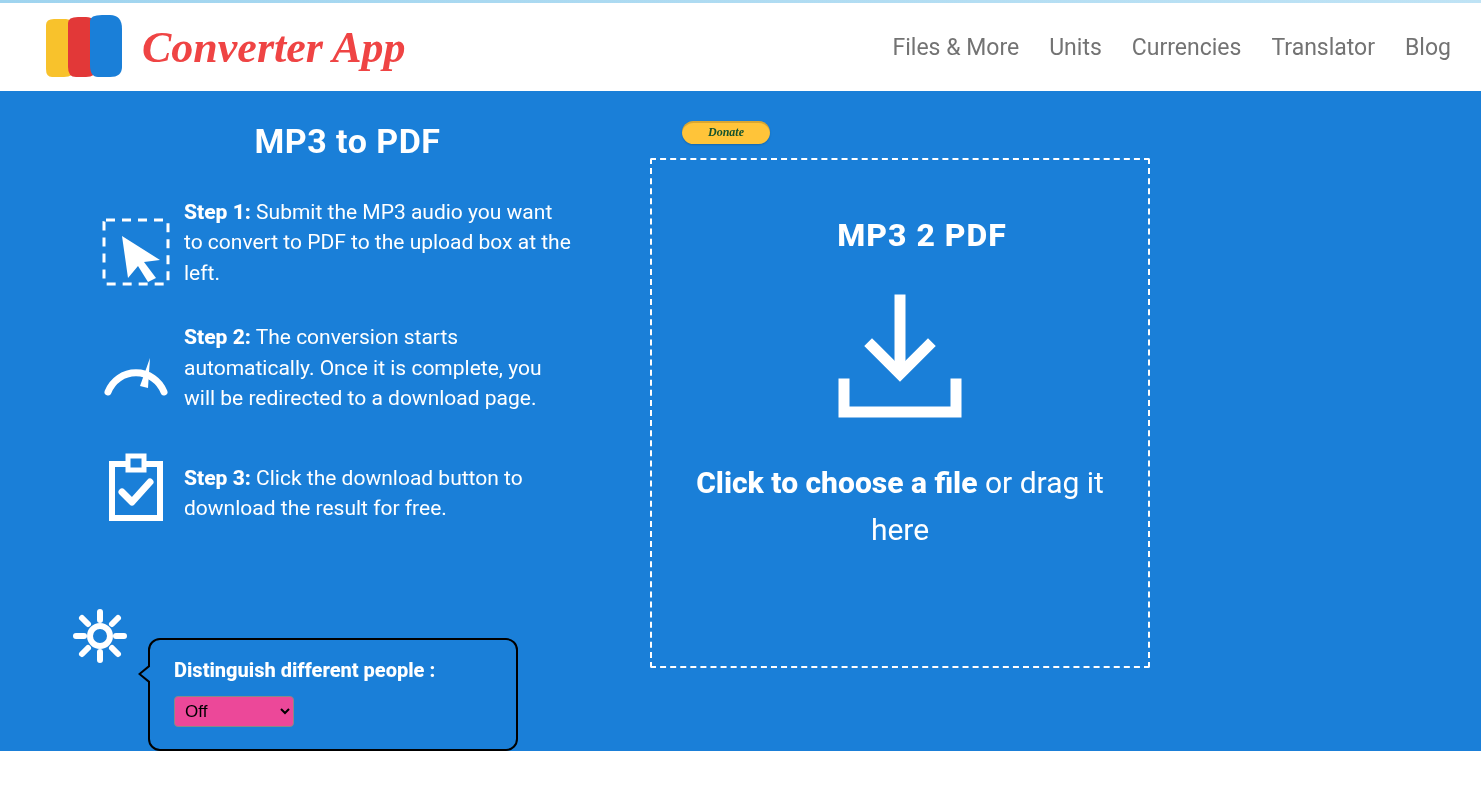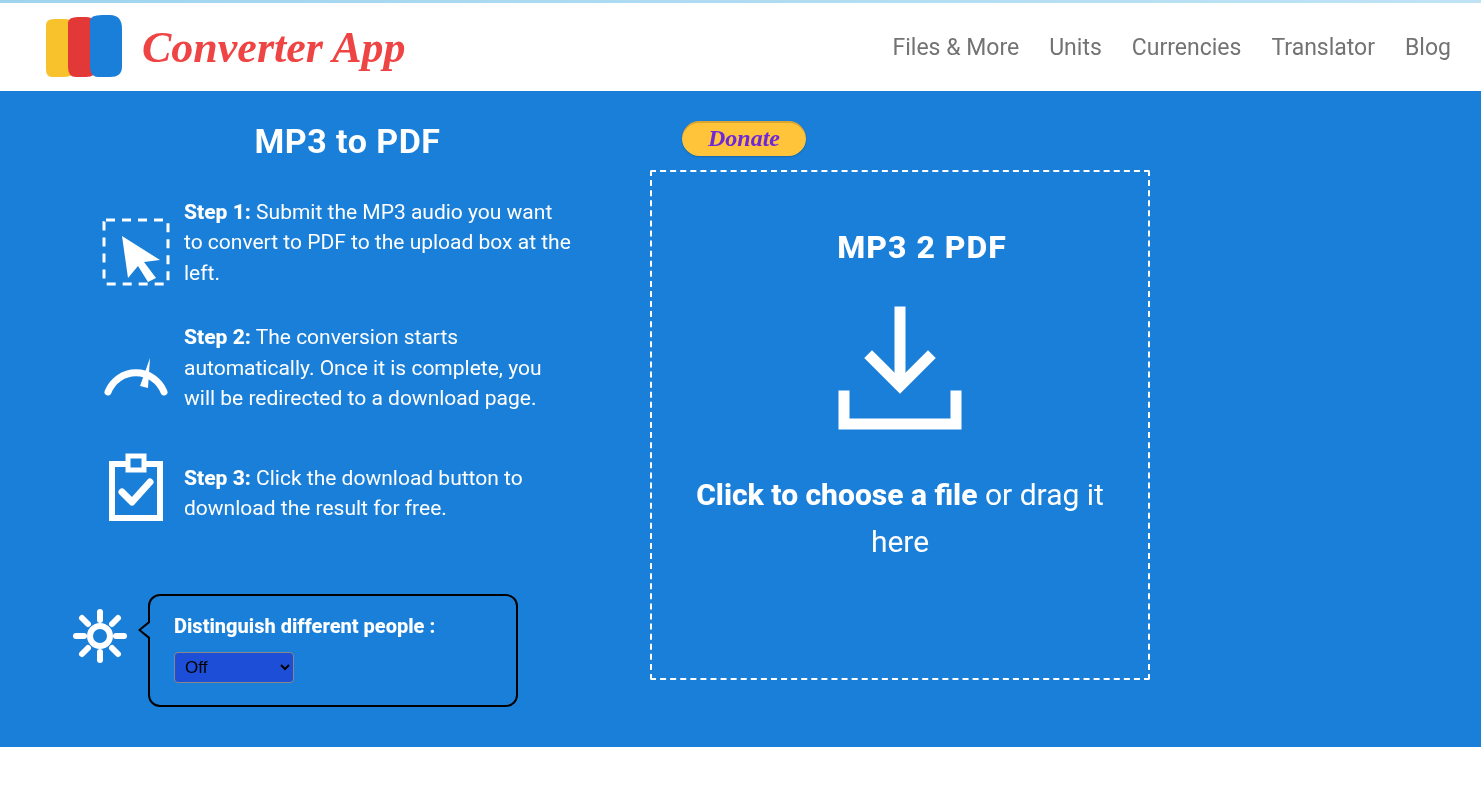--- a/index.html
+++ b/index.html
@@ -95,20 +95,21 @@
     margin-top: 70px;
     margin-left: -30px;
   }
   .gear-icon { width: 60px; height: 60px; flex-shrink:0; margin-top: 12px;}
   .settings-box {
     border: 2px solid #000;
     border-radius: 12px;
     padding: 18px 24px 22px 24px;
     width: 370px;
     position: relative;
+    margin-top: 44px;
   }
   .settings-box::before {
     content: "";
     position: absolute;
     left: -12px;
     top: 24px;
     width: 0; height: 0;
     border-top: 10px solid transparent;
     border-bottom: 10px solid transparent;
     border-right: 12px solid #000;
@@ -122,35 +123,35 @@
     border-top: 8px solid transparent;
     border-bottom: 8px solid transparent;
     border-right: 10px solid #1a7fd8;
   }
   .settings-label {
     font-size: 20px;
     font-weight: 800;
     margin-bottom: 14px;
   }
   .settings-select {
-    background: #1d4ed8;
+    background: #ec4899;
     color: #000;
     font-size: 17px;
     padding: 4px 6px;
     border: 1px solid #888;
     border-radius: 4px;
     width: 120px;
   }
   .donate-btn {
     background: #ffc439;
-    color: #6d28d9;
+    color: #14532d;
     font-family: Georgia, serif;
     font-style: italic;
     font-weight: 700;
-    font-size: 24px;
+    font-size: 12px;
     border: none;
     border-radius: 999px;
     padding: 4px 26px;
     box-shadow: 0 2px 0 rgba(0,0,0,0.15) inset, 0 1px 2px rgba(0,0,0,0.2);
     cursor: pointer;
     margin-left: 32px;
     margin-bottom: 14px;
   }
   .dropzone {
     border: 2px dashed #fff;

